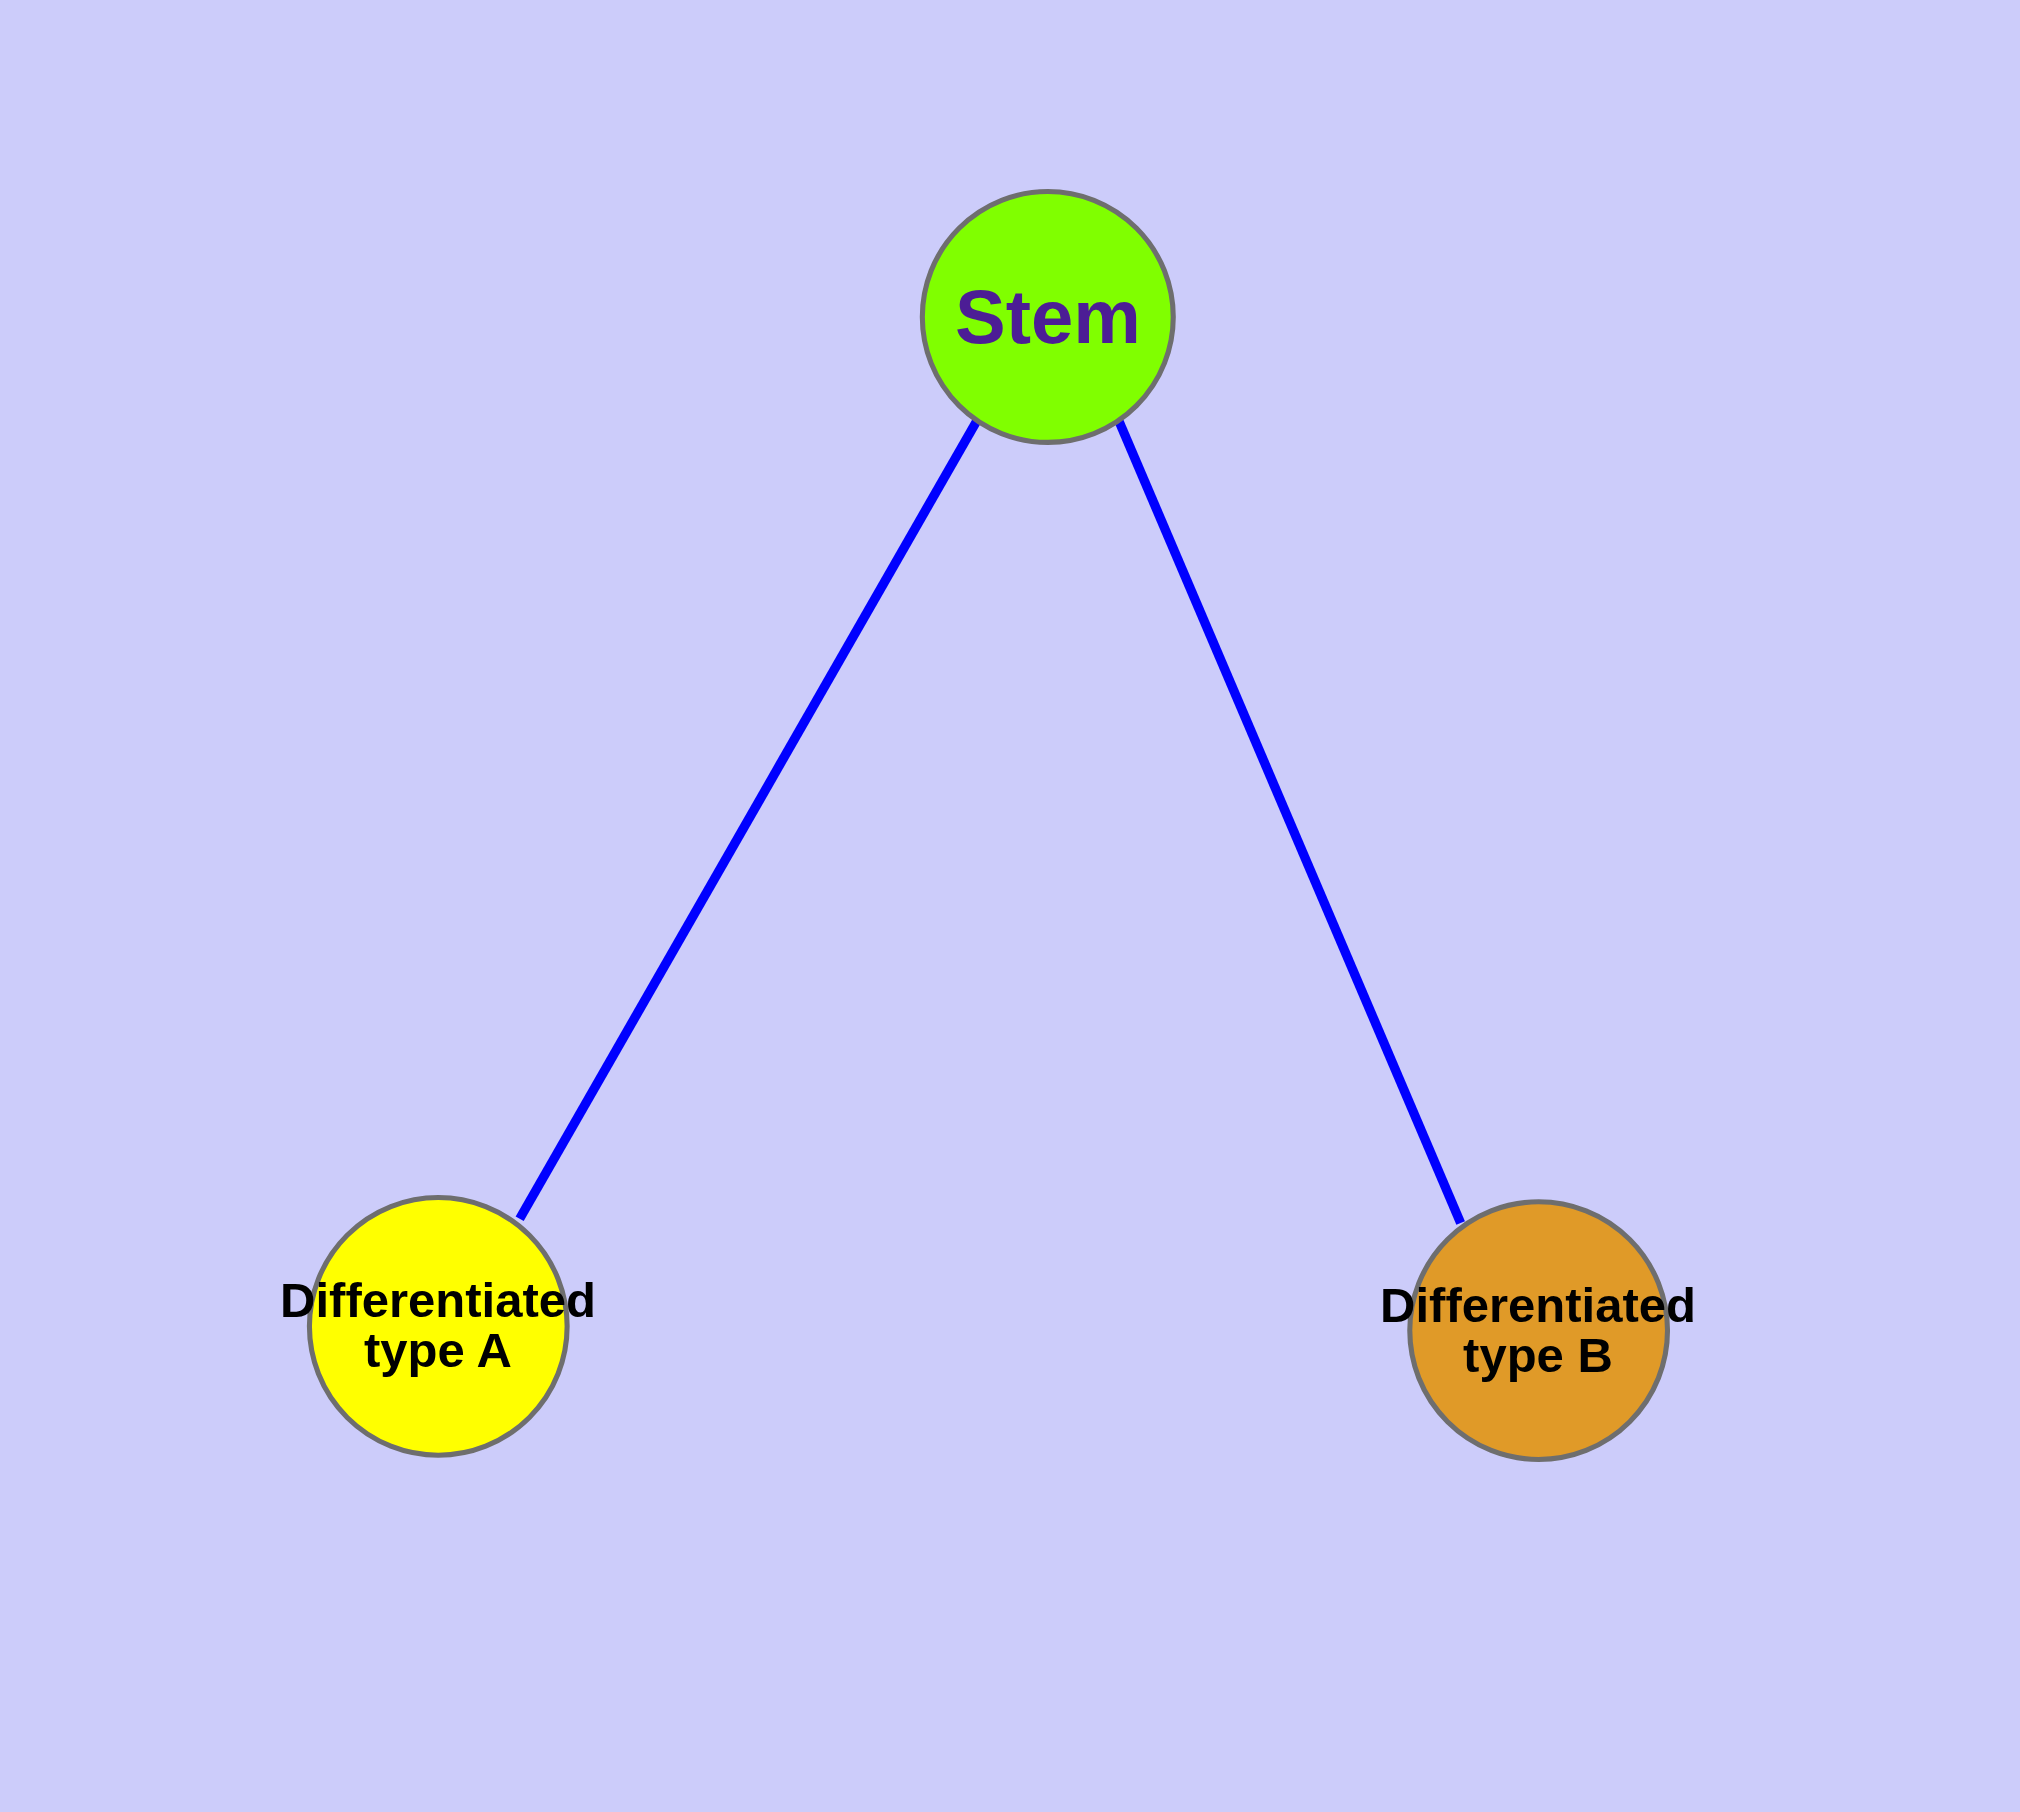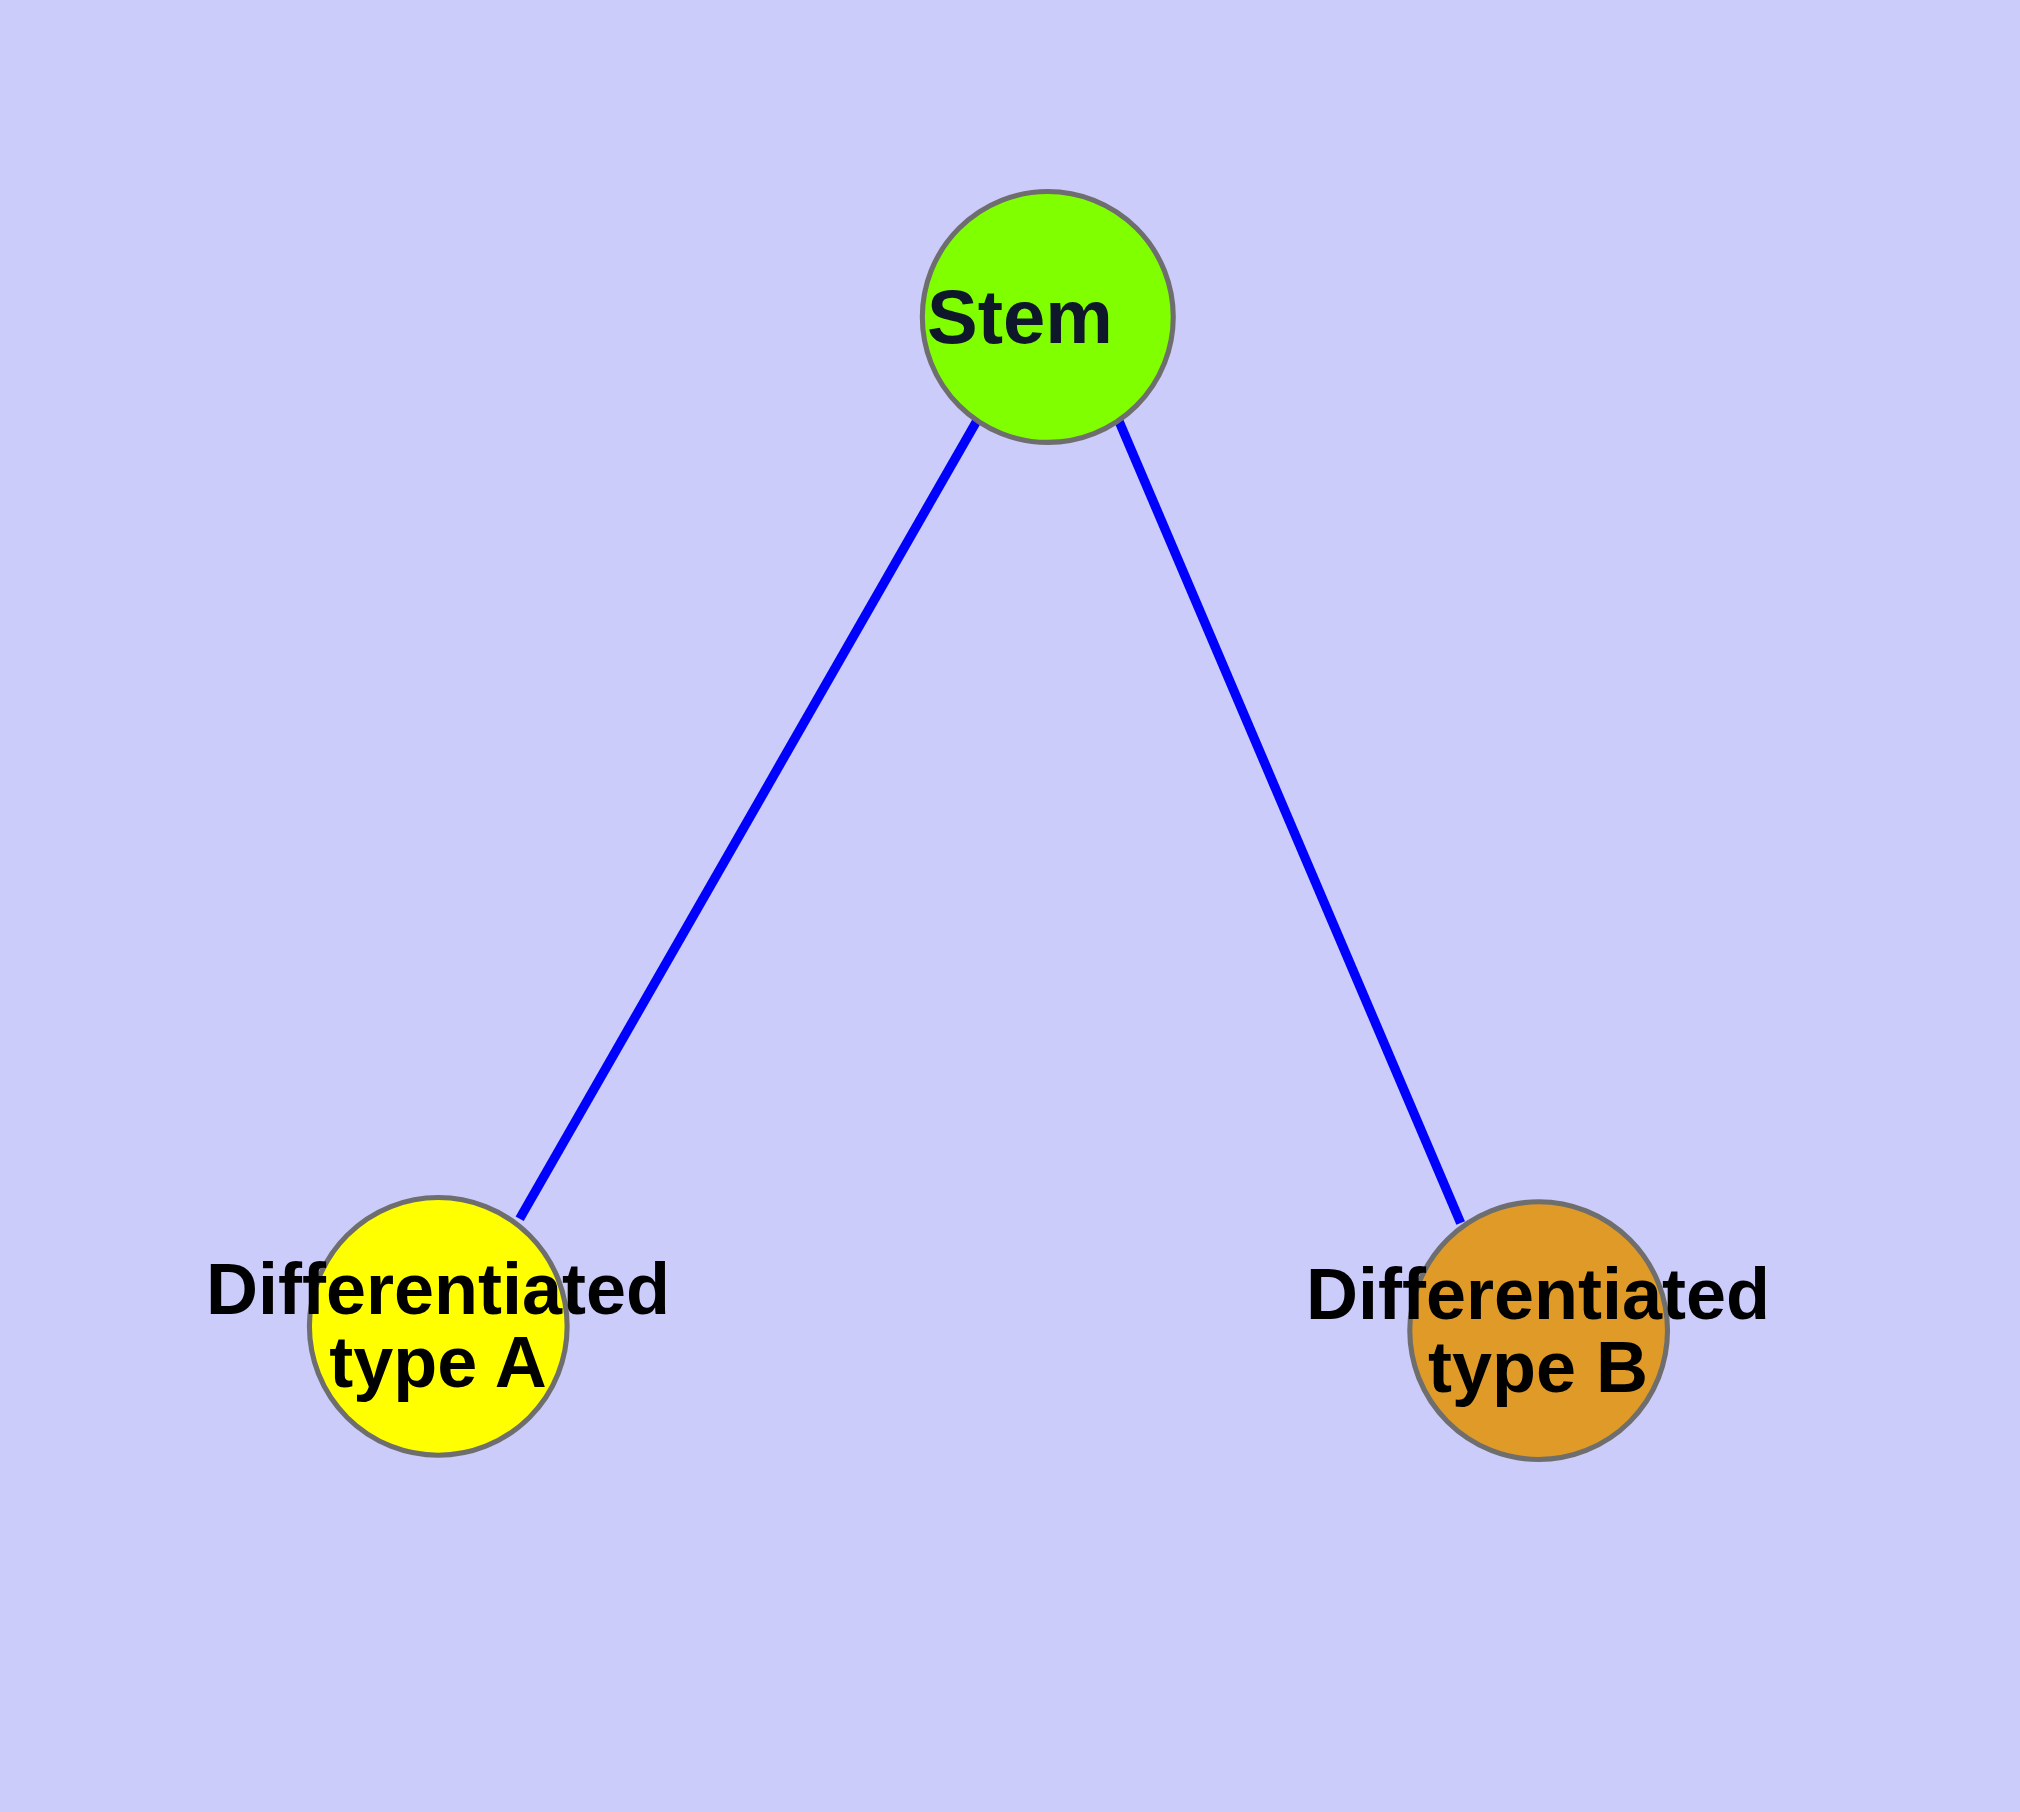--- a/index.html
+++ b/index.html
@@ -22,21 +22,21 @@
     top: 0;
     width: 2021px;
     height: 1812px;
     display: block;
   }
   .node-label {
     position: absolute;
     color: #000000;
     font-family: "Liberation Sans", "DejaVu Sans", sans-serif;
     font-weight: bold;
-    font-size: 72px;
+    font-size: 49px;
     line-height: 1.02;
     text-align: center;
     white-space: pre;
     pointer-events: none;
     transform: translate(-50%, -50%);
   }
   .node-label.stem {
     font-size: 76px;
   }
 </style>
@@ -52,20 +52,20 @@
       <line id="edge-1" x1="1320" y1="497" x2="1723" y2="1443" stroke="#0000ff" stroke-width="11" stroke-linecap="butt"></line>
     </g>
 
     <g>
       <circle id="node-0" cx="1236" cy="374" r="148" fill="#80ff00" stroke="#6e6e6e" stroke-width="6"></circle>
       <circle id="node-1" cx="517" cy="1565" r="152" fill="#ffff00" stroke="#6e6e6e" stroke-width="6"></circle>
       <circle id="node-2" cx="1815" cy="1570" r="152" fill="#e09a28" stroke="#6e6e6e" stroke-width="6"></circle>
     </g>
   </svg>
 
-  <div class="node-label stem" id="label-0" style="left: 1020px; top: 317px; color: #0f172a;">Stem</div>
+  <div class="node-label stem" id="label-0" style="left: 1048px; top: 317px; color: #4c1d95;">Stem</div>
   <div class="node-label" id="label-1" style="left: 438px; top: 1326px; color: rgb(0, 0, 0);">Differentiated
 type A</div>
   <div class="node-label" id="label-2" style="left: 1538px; top: 1331px; color: rgb(0, 0, 0);">Differentiated
 type B</div>
 
 </div>
 
 
 </body></html>

